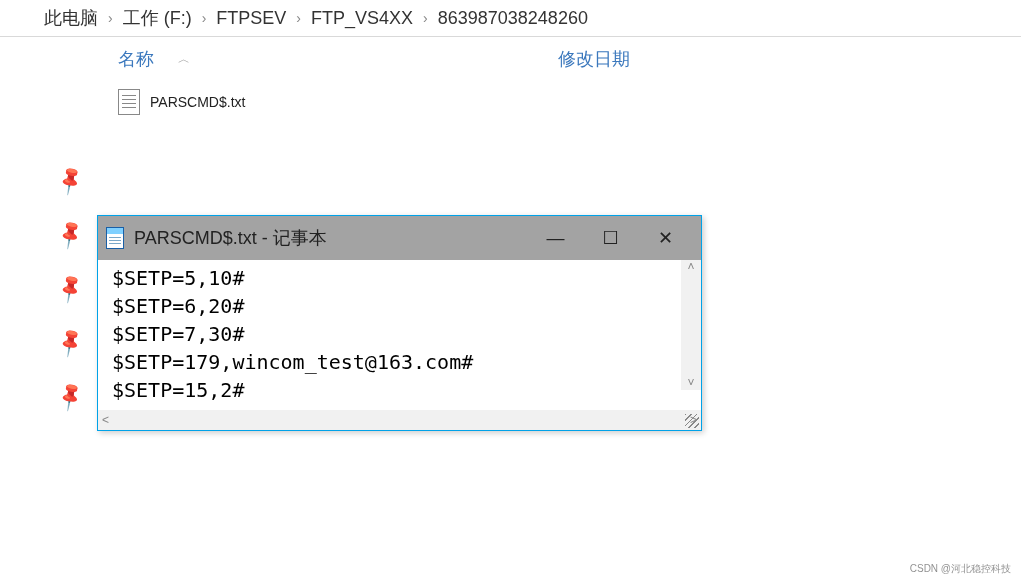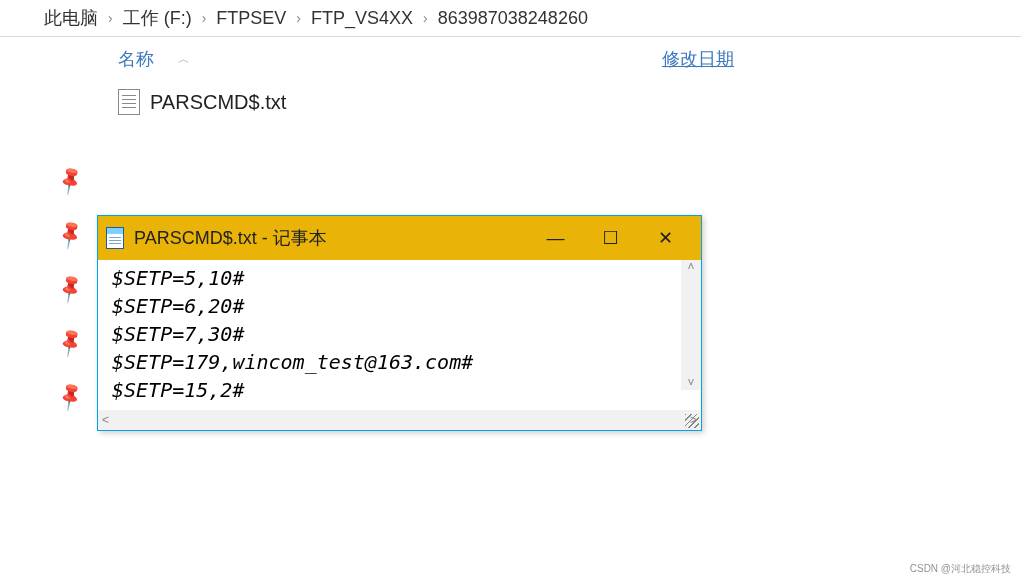--- a/index.html
+++ b/index.html
@@ -1,39 +1,39 @@
 <!DOCTYPE html>
 <html><head>
   <meta charset="utf-8">
   <style>
     * { margin:0; padding:0; box-sizing:border-box; font-family:"Microsoft YaHei","Segoe UI",Arial,sans-serif; }
     body { width:1021px; height:582px; background:#fff; position:relative; overflow:hidden; }
     .breadcrumb-bar { display:flex; align-items:center; padding:6px 24px 6px 40px; font-size:18px; color:#333; border-bottom:1px solid #d9d9d9; }
     .breadcrumb-seg { padding:0 4px; cursor:default; }
     .chevron { color:#888; padding:0 6px; font-size:14px; }
-    .header-row { display:flex; align-items:center; padding:10px 0 10px 118px; font-size:18px; color:#3b78bd;text-align:center; }
+    .header-row { display:flex; align-items:center; padding:10px 0 10px 118px; font-size:18px; color:#3b78bd; }
     .col-name { width:440px; display:flex; align-items:center; }
     .sort-caret { color:#999; font-size:12px; margin-left:24px; }
-    .col-mod  { width:280px;text-decoration:underline; }
-    .file-row { display:flex; align-items:center; padding:8px 0 8px 118px; font-size:20px; color:#222; }
+    .col-mod  { width:280px; }
+    .file-row { display:flex; align-items:center; padding:8px 0 8px 118px; font-size:14px; color:#222; }
     .file-icon { width:22px; height:26px; margin-right:10px; border:1px solid #888; position:relative; }
     .file-icon::before { content:""; position:absolute; left:3px; right:3px; top:5px; height:1px; background:#888; box-shadow:0 4px 0 #888,0 8px 0 #888,0 12px 0 #888; }
     .pin-col { position:absolute; left:58px; top:168px; display:flex; flex-direction:column; gap:30px; }
     .pin { color:#9b9b9b; font-size:20px; transform:rotate(-35deg); }
     .notepad { position:absolute; left:97px; top:215px; width:605px; background:#fff; border:1px solid #00a2e8; box-shadow:2px 2px 6px rgba(0,0,0,0.2); }
-    .np-title { display:flex; align-items:center; background:#eab308; height:44px; padding:0 8px; color:#222; }
+    .np-title { display:flex; align-items:center; background:#a3a3a3; height:44px; padding:0 8px; color:#222; }
     .np-icon { width:18px; height:22px; background:linear-gradient(#fff,#fff); border:1px solid #1a5fa6; margin-right:10px; position:relative; }
     .np-icon::before{content:"";position:absolute;left:0;right:0;top:0;height:6px;background:#7fd0ff;}
     .np-icon::after{content:"";position:absolute;left:2px;right:2px;top:9px;height:1px;background:#7ba8c9;box-shadow:0 3px 0 #7ba8c9,0 6px 0 #7ba8c9;}
     .np-title-text { font-size:18px; }
     .np-ctrl { margin-left:auto; display:flex; }
     .np-btn { width:55px; height:44px; display:flex; align-items:center; justify-content:center; font-size:18px; color:#222; cursor:default; }
     .np-menu { display:flex; gap:22px; padding:8px 14px; font-size:17px; color:#222; border-bottom:0; }
     .np-body { position:relative; }
-    .np-text { font-family:"SimSun","NSimSun",monospace; font-size:20px; line-height:1.4; padding:4px 14px 6px; white-space:pre; overflow:hidden;font-style:italic; }
+    .np-text { font-family:"SimSun","NSimSun",monospace; font-size:20px; line-height:1.4; padding:4px 14px 6px; white-space:pre; overflow:hidden; }
     .np-vscroll { position:absolute; right:0; top:0; bottom:20px; width:20px; background:#f1f1f1; display:flex; flex-direction:column; justify-content:space-between; align-items:center; color:#888; font-size:12px; }
     .np-hscroll { height:20px; background:#f1f1f1; display:flex; justify-content:space-between; align-items:center; color:#888; font-size:12px; padding:0 4px; }
     .resize-grip { position:absolute; right:2px; bottom:2px; width:14px; height:14px; background:
       repeating-linear-gradient(135deg,#888 0 1px,transparent 1px 4px); }
     .watermark { position:absolute; right:10px; bottom:6px; font-size:10px; color:rgba(0,0,0,0.45); }
   </style>
 </head>
 <body>
 
 <div class="breadcrumb-bar">

